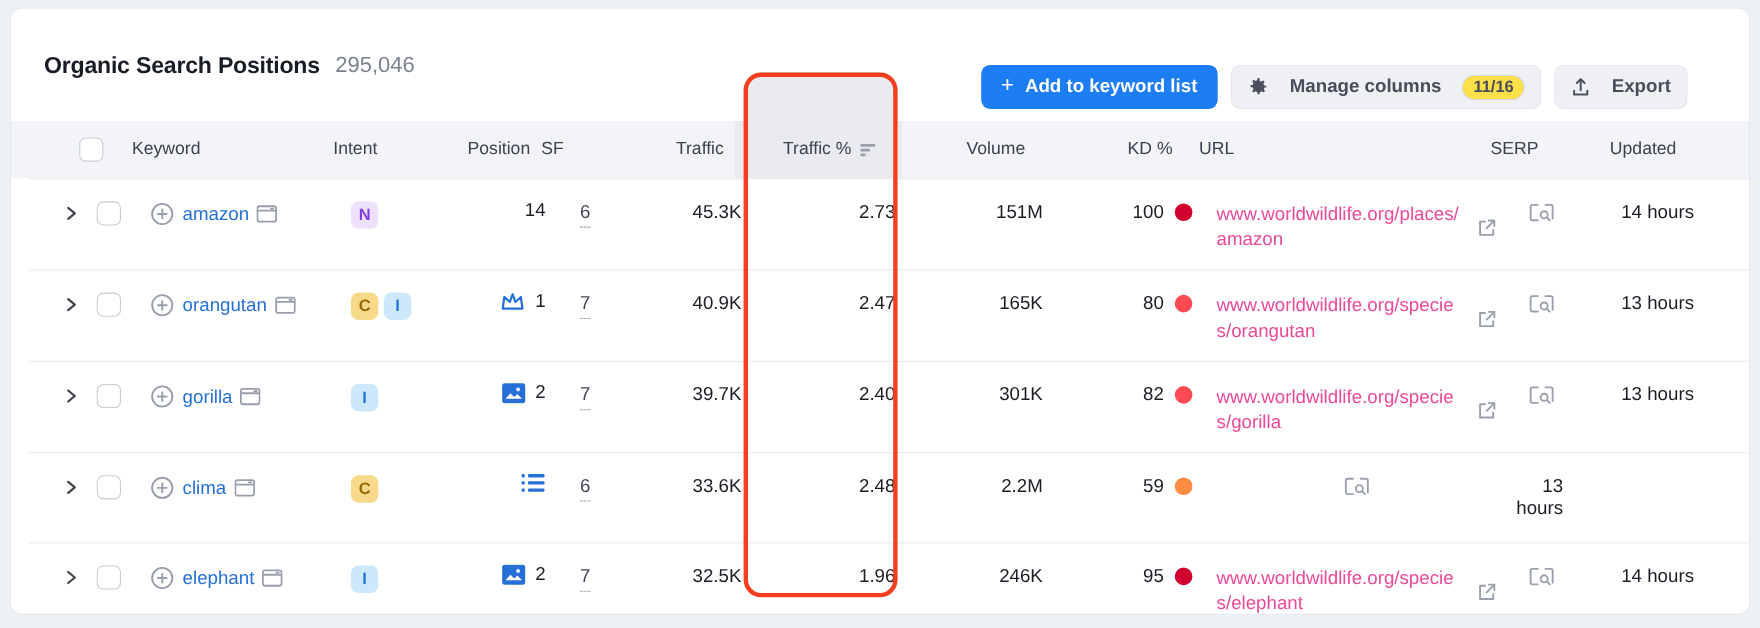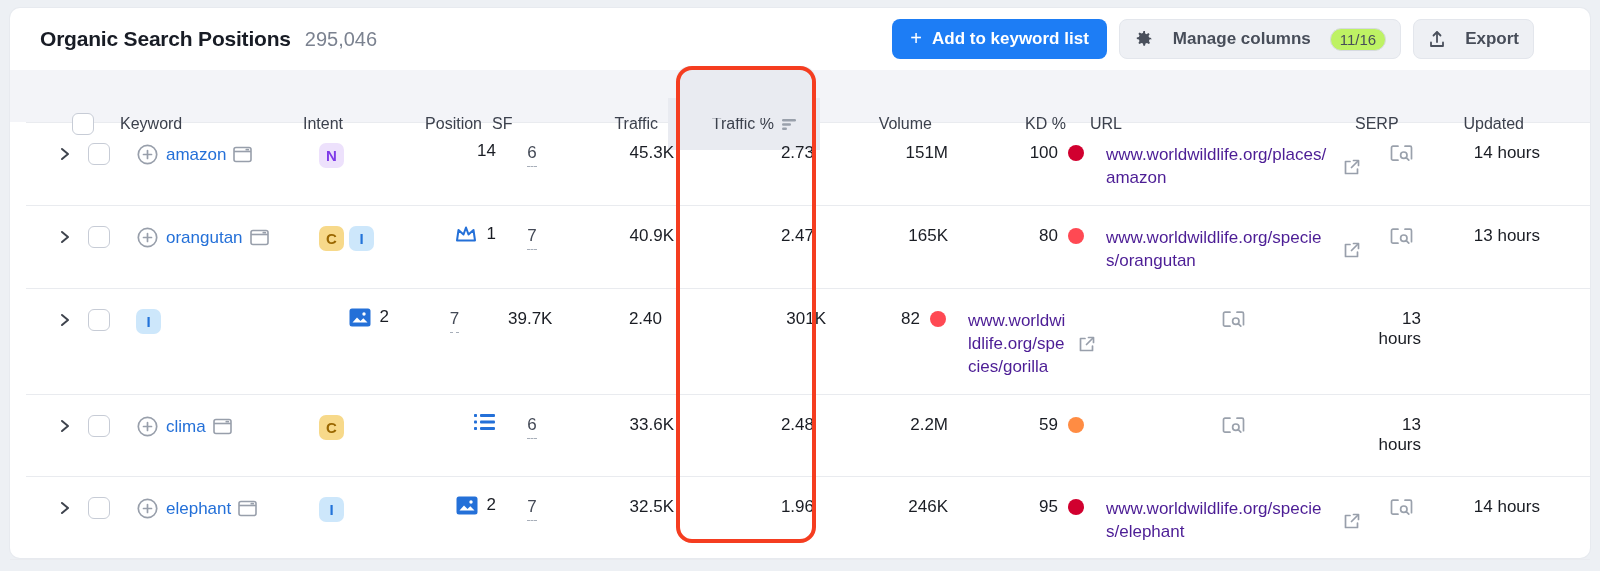--- a/index.html
+++ b/index.html
@@ -1,34 +1,34 @@
 <!DOCTYPE html>
 <html><head>
 <meta charset="utf-8">
 <style>
   * { margin:0; padding:0; box-sizing:border-box; }
   html,body { width:1600px; height:571px; background:#edf0f4; font-family:"Liberation Sans","DejaVu Sans",sans-serif; overflow:hidden; }
   .card { position:absolute; left:10px; top:8px; width:1580px; height:550px; background:#ffffff; border-radius:10px; box-shadow:0 0 0 1px #e7eaef; }
 
   
-  .topbar { display:flex; align-items:center; height:62px; padding:0 56px 0 30px; }
+  .topbar { display:flex; height:62px; padding:0 56px 0 30px;margin-top:40px; }
   .title { font-size:21px; font-weight:700; color:#181c25; letter-spacing:-0.2px; }
   .count { font-size:20px; color:#7b8290; margin-left:14px; }
   .actions { margin-left:auto; display:flex; gap:12px; align-items:center; }
   .btn { height:40px; border-radius:8px; display:flex; align-items:center; font-size:17px; cursor:pointer; border:none; }
   .btn-primary { background:#1d7df5; color:#fff; font-weight:700; padding:0 18px; gap:10px; }
   .btn-primary .plus { font-size:20px; font-weight:400; margin-top:-2px; }
   .btn-gray { background:#eef0f4; color:#474d59; font-weight:600; padding:0 14px; gap:19px; border:1px solid #e3e6ec; }
-  .pill { background:#bef264; border:1px solid #d6dae1; border-radius:13px; padding:2px 9px; font-size:15px; color:#474d59; font-weight:400; }
+  .pill { background:#fde047; border:1px solid #d6dae1; border-radius:13px; padding:2px 9px; font-size:15px; color:#474d59; font-weight:700; }
   .gicon { display:inline-flex; align-items:center; }
 
   
   .grid { display:grid; grid-template-columns:30px 40px 183px 90px 107px 48px 128px 152px 122px 138px 275px 60px 119px; }
   .thead { background:#f3f4f8; height:52px; align-items:center; padding-left:32px; }
-  .th { font-size:16px; color:#3c414d;margin-top:28px; }
+  .th { font-size:16px; color:#3c414d; }
   .th.right { text-align:right; padding-right:10px; }
   .th.center { text-align:left; }
   .th.tpct { display:flex; justify-content:flex-end; align-items:center; gap:8px; padding-right:22px; background:#e9ebf1; height:52px; }
   .rows { }
   .row { border-top:1px solid #e9ebef; align-items:start; padding:20px 0 16px 32px; min-height:82px; }
   .rows { border-bottom:1px solid #e9ebef;padding-left:16px; }
   .cell { font-size:17px; color:#1a1d24; }
   .cell.right { text-align:right; padding-right:10px; }
   .c-expand { display:flex; justify-content:flex-start; padding-top:3px; }
   .c-check { padding-top:0; }
@@ -36,21 +36,21 @@
   .c-keyword { display:flex; align-items:center; gap:7px; padding-left:8px; }
   .kw-link { color:#2470d8; cursor:pointer; }
   .c-intent { display:flex; gap:5px; padding-left:8px; }
   .badge { width:25px; height:25px; border-radius:7px; display:flex; align-items:center; justify-content:center; font-size:15px; font-weight:700; }
   .c-pos { display:flex; justify-content:flex-end; align-items:center; gap:9px; padding-right:12px; margin-top:-2px; }
   .c-sf { display:flex; justify-content:center; }
   .sf-num { color:#434956; border-bottom:1px dashed #a7aeb9; padding-bottom:3px; cursor:pointer; }
   .c-kd { display:flex; justify-content:flex-end; align-items:center; gap:10px; padding-right:12px; }
   .dot { width:16px; height:16px; border-radius:50%; }
   .c-url { display:flex; gap:8px; padding-left:10px; }
-  .url-link { width:228px; word-break:break-all; line-height:23px; color:#4c1d95; cursor:pointer; }
+  .url-link { width:228px; word-break:break-all; line-height:23px; color:#ec4899; cursor:pointer; }
   .ext { margin-top:2px; cursor:pointer; }
   .c-serp { display:flex; justify-content:center; padding-top:1px; }
   .c-upd { text-align:right; padding-right:10px; }
 
   
   .hl-headbg { position:absolute; left:666px; top:58px; width:140px; height:52px; background:#e9ebf1; border-radius:14px 14px 0 0; pointer-events:none; }
   .hl-border { position:absolute; left:666px; top:58px; width:140px; height:477px; border:4px solid #f53d20; border-radius:16px; pointer-events:none; z-index:5; }
 </style>
 </head>
 <body>
@@ -263,20 +263,36 @@
     <div class="cell c-expand">
       <span class="gicon">
         <svg width="14" height="16" viewBox="0 0 14 16" fill="none" stroke="#3e434d" stroke-width="2" stroke-linecap="round" stroke-linejoin="round">
               <path d="M4 3l6 5-6 5"></path>
             </svg>
       </span>
     </div>
     <div class="cell c-check">
           <div class="checkbox"></div>
         </div>
+    <div class="cell c-keyword">
+      <span class="gicon">
+        <svg width="23" height="23" viewBox="0 0 23 23" fill="none" stroke="#989fab" stroke-width="1.7" stroke-linecap="round">
+              <circle cx="11.5" cy="11.5" r="9.2"></circle>
+              <path d="M11.5 7.5v8M7.5 11.5h8"></path>
+            </svg>
+      </span>
+      <span class="kw-link">gorilla</span>
+      <span class="gicon">
+        <svg width="19" height="17" viewBox="0 0 19 17" fill="none" stroke="#989fab" stroke-width="1.6">
+              <rect x="1" y="1.5" width="17" height="14" rx="2"></rect>
+              <path d="M1 5.5h17"></path>
+              <rect x="12.5" y="2.8" width="3.6" height="1.6" rx="0.5" fill="#989fab" stroke="none"></rect>
+            </svg>
+      </span>
+    </div>
     <div class="cell c-intent">
           <span class="badge" style="background: rgb(205, 231, 251); color: rgb(35, 115, 217);">I</span>
         </div>
     <div class="cell c-pos">
           <span class="gicon">
             <svg width="22" height="19" viewBox="0 0 22 19">
               <rect x="0.5" y="0.5" width="21" height="18" rx="2.5" fill="#2470d8"></rect>
               <path d="M3.5 14.5l4.5-5 3.5 3.5 2.8-2.8 4.2 4.3z" fill="#fff"></path>
               <circle cx="15" cy="6" r="1.7" fill="#fff"></circle>
             </svg>

